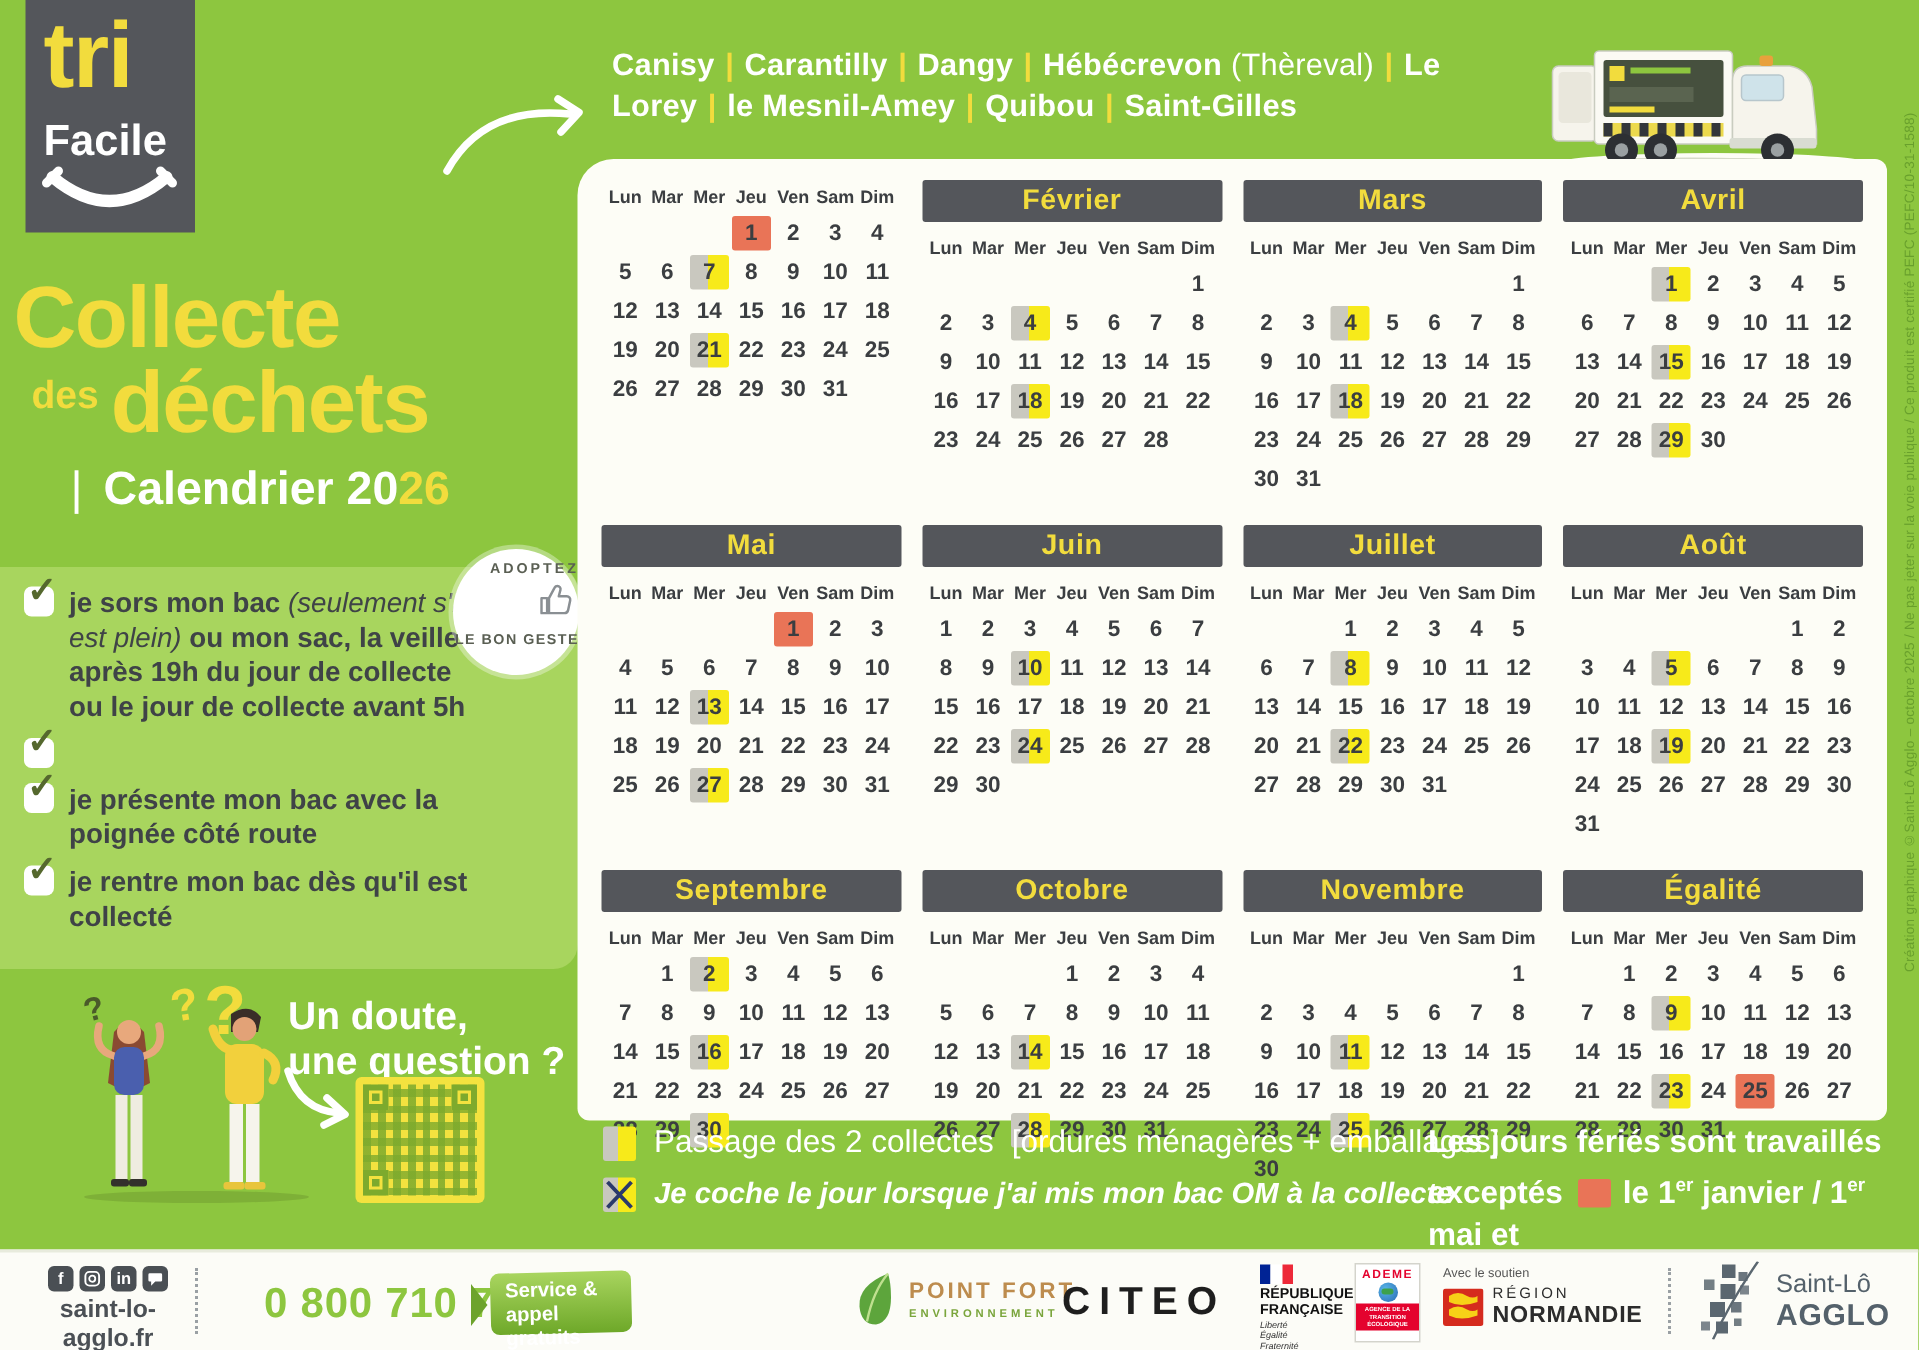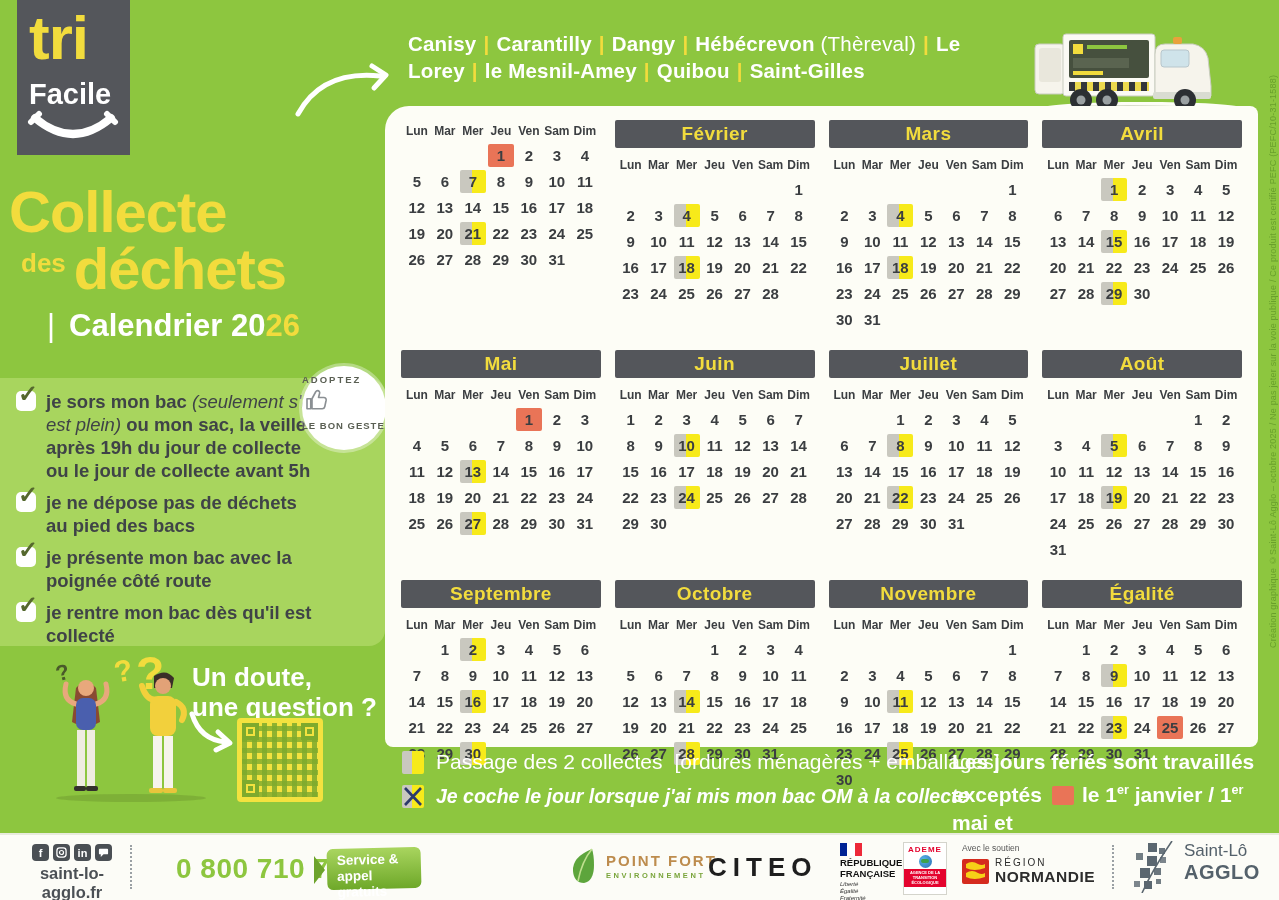--- a/index.html
+++ b/index.html
@@ -50,21 +50,21 @@
   .tips-panel{position:absolute;left:0;top:378px;width:385px;height:268px;background:var(--green2);
               border-radius:0 16px 16px 0}
   .tips{position:absolute;left:16px;top:12px;width:300px}
   .tip{display:flex;gap:10px;margin-bottom:9px;color:#3f4347;font-size:18.5px;font-weight:600;line-height:23px}
   .check{flex:0 0 20px;width:20px;height:20px;background:#fff;border-radius:5px;position:relative;margin-top:1px}
   .check b{position:absolute;left:2px;top:-9px;font-size:24px;color:#55682e;font-weight:800}
   .tip .it{font-style:italic;font-weight:500}
 
   
   .badge{position:absolute;left:302px;top:366px;width:84px;height:84px;background:#fff;border-radius:50%;
-         box-shadow:0 0 0 3px rgba(255,255,255,.35);text-align:left;color:#5a5f53}
+         box-shadow:0 0 0 3px rgba(255,255,255,.35);text-align:right;color:#5a5f53}
   .badge .bt{font-size:9.5px;font-weight:800;letter-spacing:2px;margin-top:8px}
   .badge .bb{font-size:9.5px;font-weight:800;letter-spacing:1px;margin-top:1px}
 
   
   .forfait{position:absolute;left:0;top:540px;width:385px}
 
   
   .question{position:absolute;left:192px;top:662px;color:#fff;font-size:26px;font-weight:800;line-height:30px}
   .qr{position:absolute;left:237px;top:718px;width:86px;height:84px;background:#f3e23f;border-radius:4px;overflow:hidden}
   .qr .px{position:absolute;inset:5px;
@@ -130,21 +130,21 @@
          text-align:center}
   .ademe .at{font-size:8px;font-weight:800;color:#e4032e;letter-spacing:1px;margin-top:2px}
   .ademe .globe{width:13px;height:13px;border-radius:50%;background:radial-gradient(circle at 35% 35%,#58b5e8,#2b6bb3);margin:1px auto;position:relative}
   .ademe .globe:after{content:"";position:absolute;left:2px;top:4px;width:8px;height:4px;background:#3da14b;border-radius:2px}
   .ademe .asub{background:#e4032e;color:#fff;font-size:4px;font-weight:700;line-height:4.8px;padding:2px 1px;margin-top:1px}
   .soutien{position:absolute;left:962px;top:8px}
   .soutien .sl{font-size:8.5px;color:#555}
   .rn{display:flex;align-items:center;gap:6px;margin-top:4px}
   .rn-txt .l1{font-size:10px;letter-spacing:2px;color:#2c2c2c}
   .rn-txt .l2{font-size:15.5px;font-weight:700;color:#2c2c2c;letter-spacing:.5px}
-  .agglo{position:absolute;left:1132px;top:6px;display:flex;align-items:flex-start;gap:8px}
+  .agglo{position:absolute;left:1132px;top:6px;display:flex;align-items:center;gap:8px}
   .ag-txt .l1{font-size:17px;color:#54616b}
   .ag-txt .l2{font-size:20px;font-weight:800;color:#54616b;letter-spacing:.5px}
 </style>
 </head>
 <body>
 
 <div class="logo-box" data-interactable="false">
   <div class="logo-tri" data-interactable="false">tri</div>
   <div class="logo-facile" data-interactable="false">Facile</div>
   <svg class="logo-smile" data-interactable="false" width="92" height="38" viewBox="0 0 92 38">
@@ -210,21 +210,20 @@
       <div class="tip" data-interactable="false">
         <span class="check" data-interactable="false">
           <b>✓</b>
         </span>
         <span data-interactable="false">je sors mon bac <span class="it">(seulement s'il est plein)</span> ou mon sac, la veille après 19h du jour de collecte ou le jour de collecte avant 5h</span>
       </div>
       <div class="tip" data-interactable="false">
         <span class="check" data-interactable="false">
           <b>✓</b>
         </span>
-        <span data-interactable="false">je ne dépose pas de déchets au pied des bacs</span>
       </div>
       <div class="tip" data-interactable="false">
         <span class="check" data-interactable="false">
           <b>✓</b>
         </span>
         <span data-interactable="false">je présente mon bac avec la poignée côté route</span>
       </div>
       <div class="tip" data-interactable="false">
         <span class="check" data-interactable="false">
           <b>✓</b>

